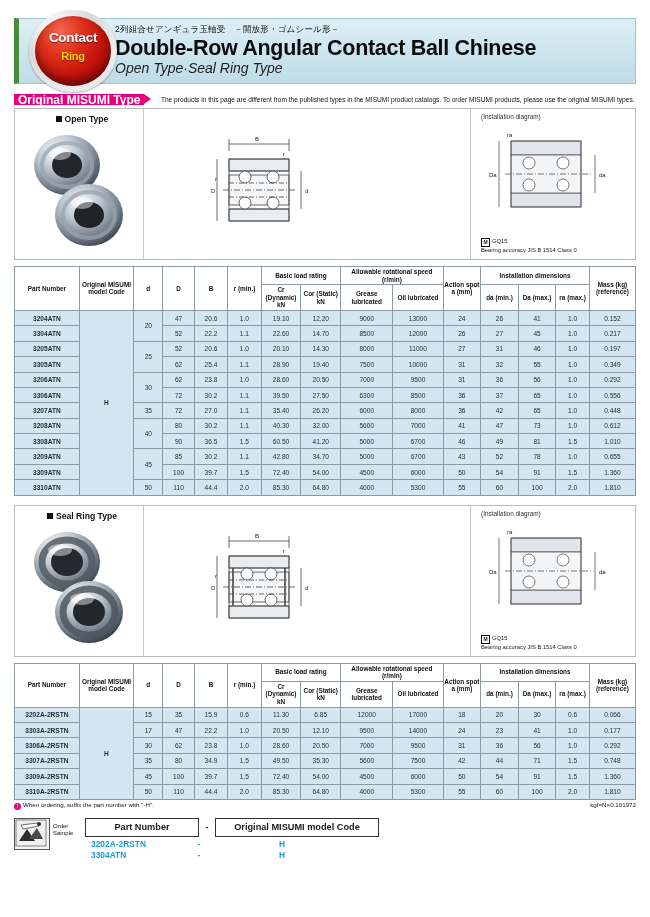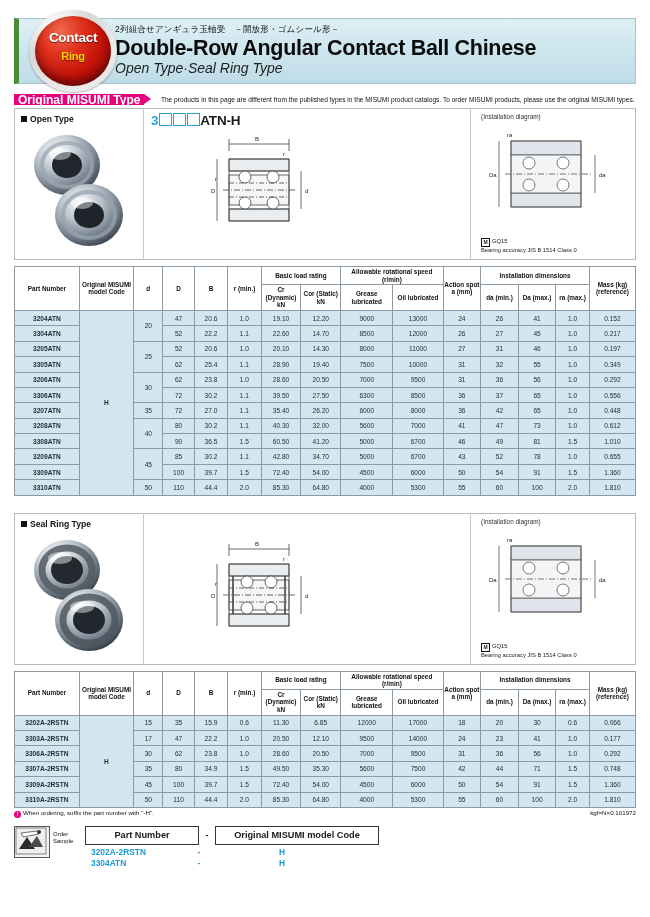--- a/index.html
+++ b/index.html
@@ -35,21 +35,21 @@
   
   .note{position:relative;margin:6px 14px 0 14px;height:13px;}
   .note-tag{display:inline-block;background:#e6007e;color:#fff;font-size:12px;font-weight:bold;
      padding:1.5px 4px 1.5px 4px;line-height:8px;vertical-align:middle;position:relative;}
   .note-tag:after{content:"";position:absolute;right:-7px;top:0;border-top:5.5px solid transparent;
      border-bottom:5.5px solid transparent;border-left:7px solid #e6007e;}
   .note-txt{display:inline-block;font-size:6.6px;color:#111;vertical-align:middle;margin-left:12px;line-height:9px;}
 
   
   .panel{margin:5px 14px 0 14px;border:1px solid #b9b9b9;background:#fff;position:relative;height:150px;}
-  .panel .col-left{position:absolute;left:0;top:0;width:128px;height:100%;border-right:1px solid #c9c9c9;}
+  .panel .col-left{position:absolute;left:0;top:0;width:128px;height:100%;border-right:1px solid #c9c9c9;text-align:center;}
   .sec-title{font-size:8.6px;font-weight:bold;padding:5px 0 0 6px;color:#111;}
   .sec-title .sq{display:inline-block;width:6px;height:6px;background:#111;margin-right:3px;}
   .bearing-photo{position:absolute;left:12px;top:22px;width:104px;height:118px;}
 
   .col-mid{position:absolute;left:128px;top:0;right:164px;height:100%;border-right:1px solid #c9c9c9;}
   .type-code{font-size:13.5px;font-weight:bold;color:#1a1a1a;padding:4px 0 0 8px;letter-spacing:-.2px;}
   .type-code .cy{color:#29a3dc;}
   .type-code .bx{display:inline-block;width:11px;height:11px;border:1px solid #29a3dc;vertical-align:-1px;margin:0 .5px;}
   .col-right{position:absolute;right:0;top:0;width:164px;height:100%;}
   .inst-label{font-size:6.4px;color:#333;padding:4px 0 0 10px;}
@@ -139,23 +139,20 @@
           <ellipse cx="33" cy="23" rx="11" ry="6" fill="#ffffff" opacity=".45"></ellipse>
           <ellipse cx="62" cy="84" rx="34" ry="31" fill="url(#mg2)"></ellipse>
           <ellipse cx="62" cy="84" rx="15" ry="13" fill="#1e242a"></ellipse>
           <ellipse cx="62" cy="84" rx="26" ry="23" fill="none" stroke="#97a3af" stroke-width="4" opacity=".75"></ellipse>
           <ellipse cx="55" cy="72" rx="11" ry="6" fill="#ffffff" opacity=".45"></ellipse>
         </svg>
       </div>
     </div>
 
     <div class="col-mid">
-      <div class="type-code">
-        <span class="cy">3</span><span class="bx"></span><span class="bx"></span><span class="bx"></span><span>ATN-H</span>
-      </div>
       <svg width="205" height="118" viewBox="0 0 205 118" style="position:absolute;left:14px;top:22px;">
         <g stroke="#444" fill="none" stroke-width=".8">
           <line x1="72" y1="8" x2="72" y2="20"></line>
             <line x1="132" y1="8" x2="132" y2="20"></line>
           <line x1="72" y1="13" x2="132" y2="13"></line>
           <text x="100" y="10" font-size="6" fill="#222" text-anchor="middle" stroke="none" font-family="Liberation Sans, sans-serif">B</text>
           <text x="126" y="25" font-size="6" fill="#222" stroke="none" font-family="Liberation Sans, sans-serif">r</text>
           <text x="58" y="50" font-size="6" fill="#222" stroke="none" font-family="Liberation Sans, sans-serif">r</text>
           <rect x="72" y="28" width="60" height="12" fill="#e9edf0"></rect>
           <rect x="72" y="78" width="60" height="12" fill="#e9edf0"></rect>
@@ -435,21 +432,21 @@
           <td class="dcell">5300</td>
           <td class="dcell">55</td>
           <td class="dcell">60</td>
           <td class="dcell">100</td>
           <td class="dcell">2.0</td>
           <td class="dcell">1.810</td>
         </tr>
       </tbody>
   </table>
 
-  <div class="panel" style="margin-top:17px;">
+  <div class="panel" style="margin-top:9px;">
     <div class="col-left">
       <div class="sec-title">
         <span class="sq"></span><span>Seal Ring Type</span>
       </div>
       <div class="bearing-photo">
         <svg width="104" height="118" viewBox="0 0 104 118">
           <defs>
             <radialGradient id="sg1" cx="35%" cy="26%" r="78%">
               <stop offset="0%" stop-color="#fbfcfd"></stop>
                 <stop offset="35%" stop-color="#c9d1d8"></stop>

